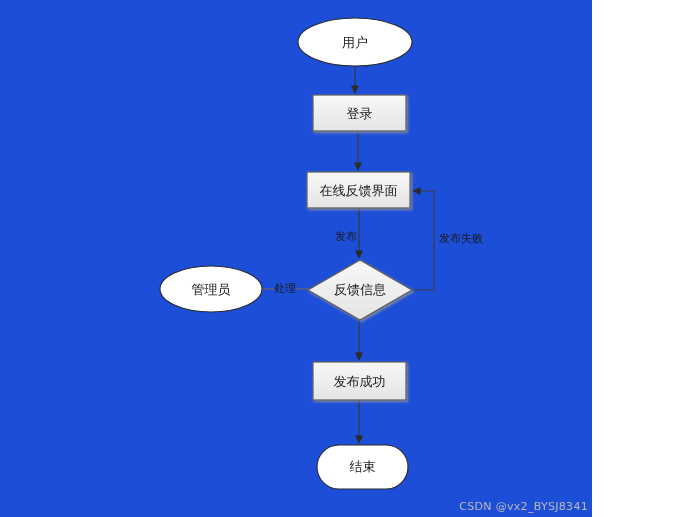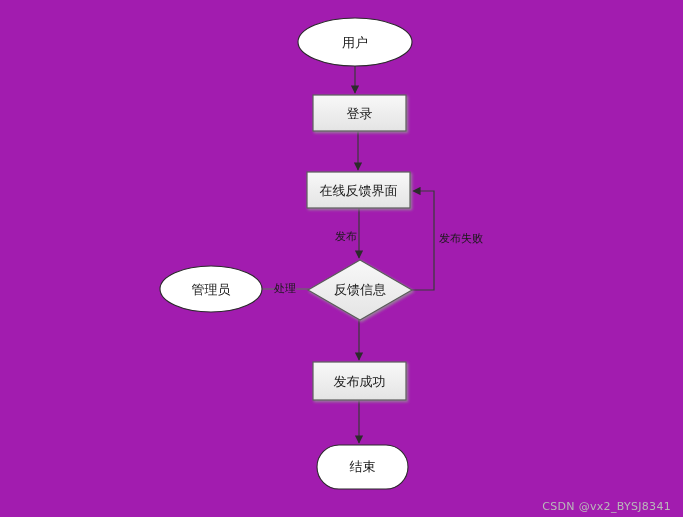--- a/index.html
+++ b/index.html
@@ -5,23 +5,23 @@
   html, body {
     margin: 0;
     padding: 0;
     background: #ffffff;
   }
   body {
     font-family: "DejaVu Sans", "Liberation Sans", sans-serif;
   }
   #canvas {
     position: relative;
-    width: 683px;
+    width: 592px;
     height: 517px;
-    background: #a21caf;
+    background: #1d4ed8;
     overflow: hidden;
   }
   svg#diagram {
     position: absolute;
     left: 0;
     top: 0;
     width: 683px;
     height: 517px;
   }
   .node-label {
@@ -63,21 +63,21 @@
     stroke-width: 1.2;
     fill: none;
   }
   .connector-plain {
     stroke: #6a6a6a;
     stroke-width: 1.2;
     fill: none;
   }
   .watermark {
     position: absolute;
-    right: 12px;
+    right: 4px;
     bottom: 4px;
     font-family: "DejaVu Sans", "Liberation Sans", sans-serif;
     font-size: 11px;
     color: #b9b9b9;
     letter-spacing: 0.3px;
     user-select: none;
   }
 </style>
 </head>
 <body>

